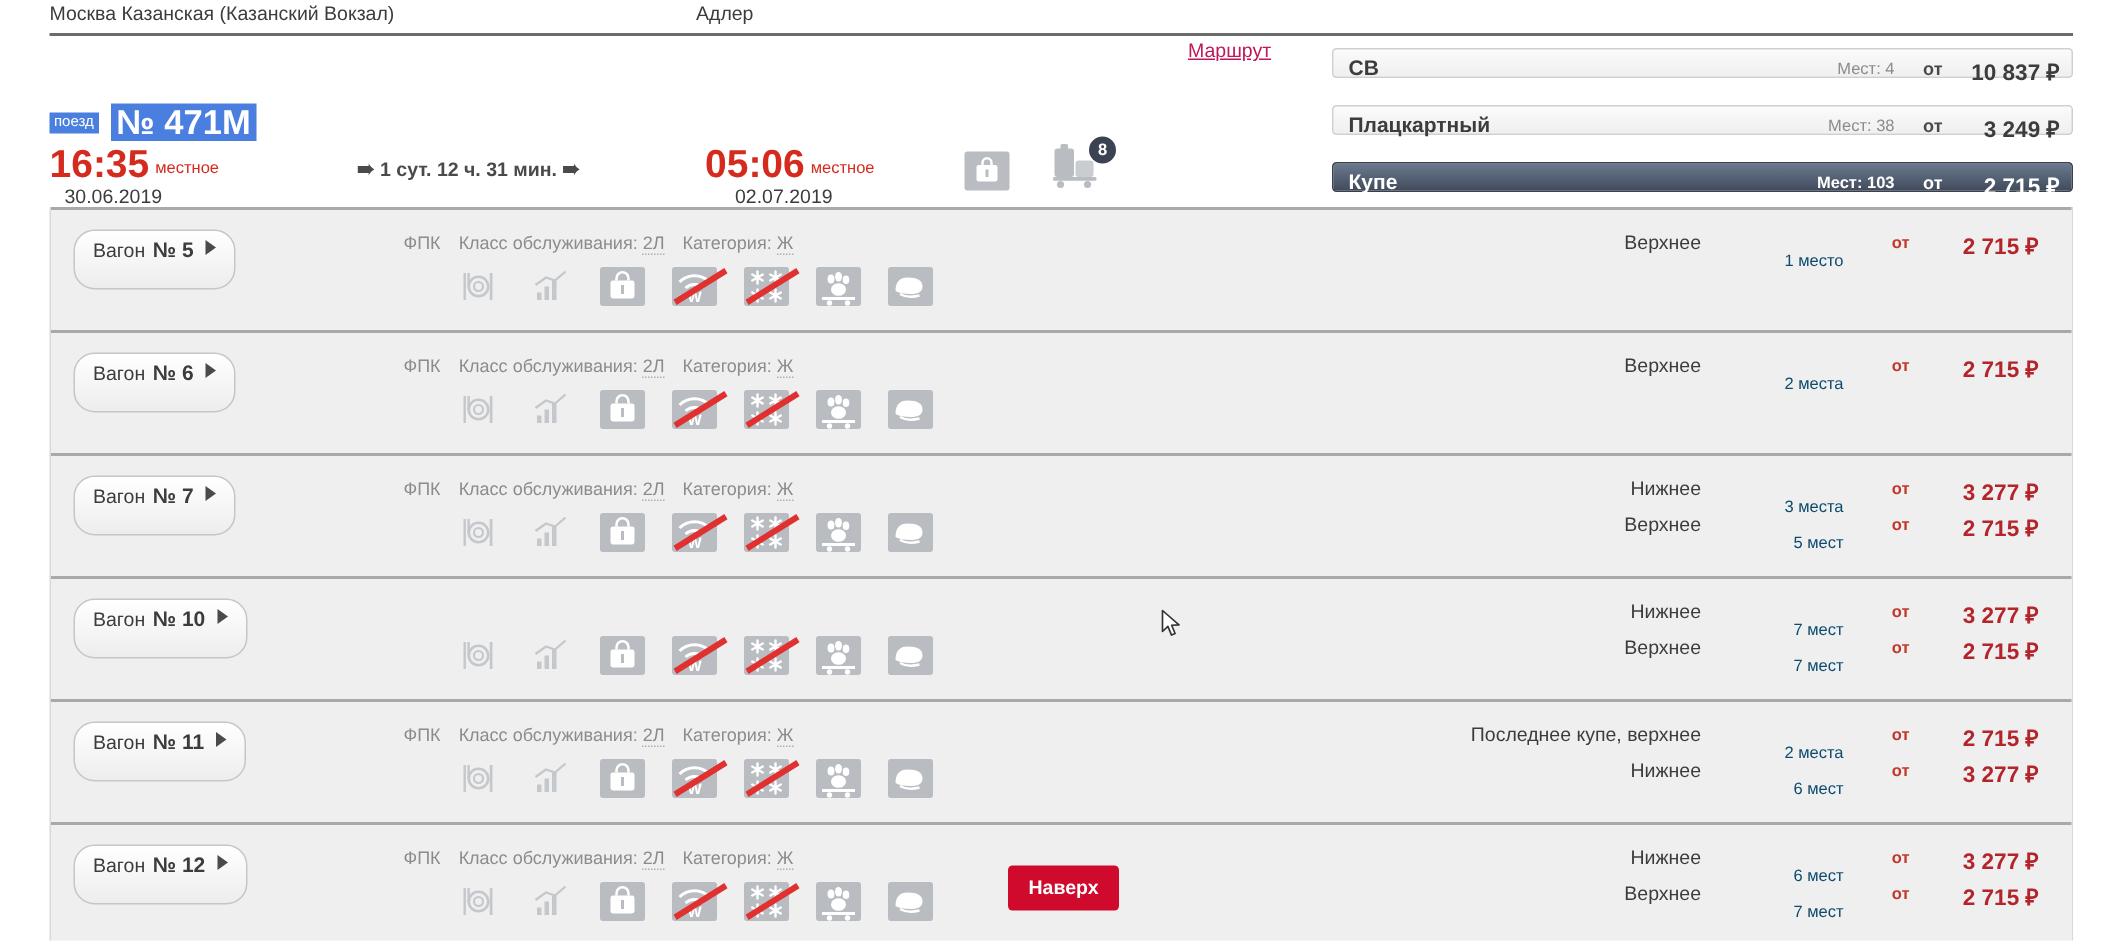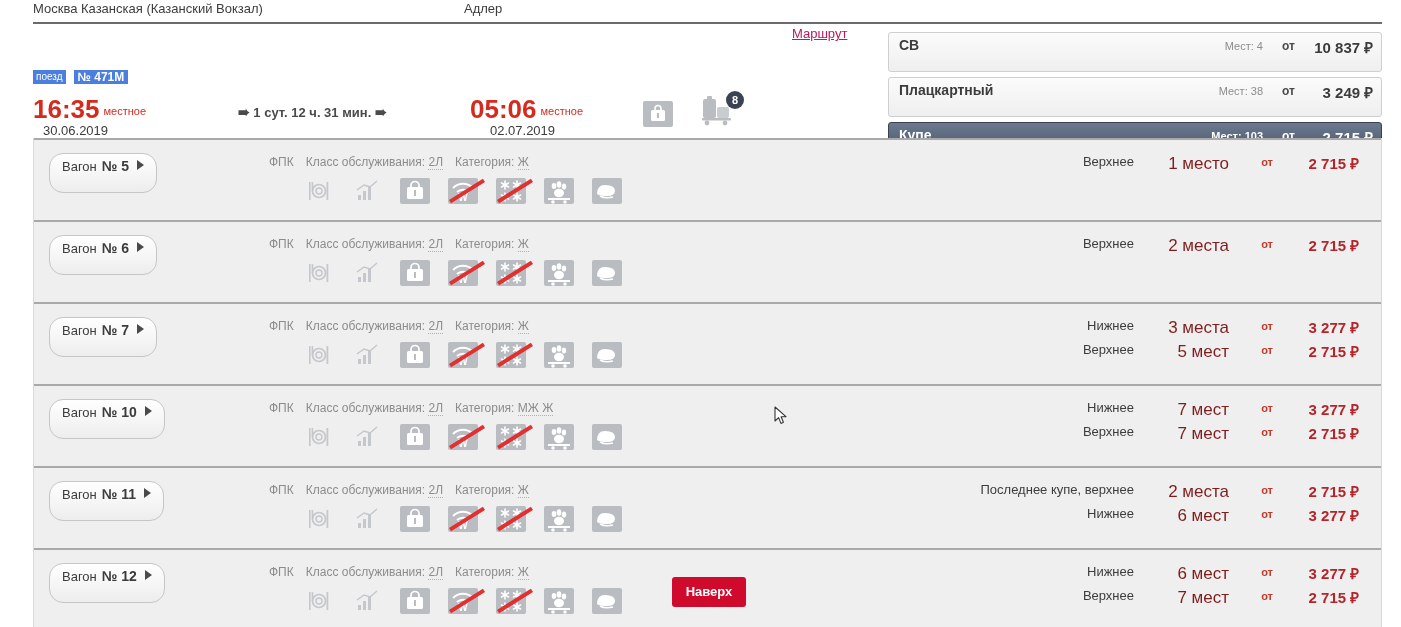--- a/index.html
+++ b/index.html
@@ -56,21 +56,21 @@
   }
   .train-label {
     display: inline-block;
     font-size: 10px; color: #ffffff;
     background: #4a7fe0;
     padding: 2px 3px 2px 3px;
     vertical-align: middle;
   }
   .train-num {
     display: inline-block;
-    font-size: 12px; font-weight: bold; color: #ffffff;
+    font-size: 23px; font-weight: bold; color: #ffffff;
     background: #4a7fe0;
     padding: 1px 4px;
     margin-left: 8px;
     vertical-align: middle;
   }
 
   .dep-time, .arr-time {
     position: absolute;
     font-size: 26px; font-weight: bold; color: #d52b1e;
     line-height: 1; white-space: nowrap;
@@ -120,22 +120,22 @@
   }
 
   
   .fares {
     position: absolute;
     left: 888px; top: 32px;
     width: 494px;
   }
   .fare-row {
     position: relative;
-    height: 40px;
-    margin-bottom: 5px;
+    height: 20px;
+    margin-bottom: 18px;
     border: 1px solid #cfcfcf;
     border-radius: 3px;
     background: linear-gradient(to bottom, #fbfbfb 0%, #efefef 100%);
     cursor: pointer;
     box-sizing: border-box;
   }
   .fare-row.active {
     background: linear-gradient(to bottom, #6b7a90 0%, #414b5c 100%);
     border-color: #39414f;
   }
@@ -231,22 +231,22 @@
   }
   .offer {
     position: relative;
     height: 24px;
   }
   .offer-type {
     position: absolute; right: 235px; top: 3px;
     font-size: 13px; color: #3c3c3c; white-space: nowrap;
   }
   .offer-count {
-    position: absolute; right: 140px; top: 3px;
-    font-size: 17px; color: #7f1d1d; white-space: nowrap;
+    position: absolute; right: 140px; top: 17px;
+    font-size: 11px; color: #0c4a6e; white-space: nowrap;
   }
   .offer-ot {
     position: absolute; right: 96px; top: 5px;
     font-size: 11px; color: #c0392b; font-weight: bold;
   }
   .offer-price {
     position: absolute; right: 10px; top: 2px;
     font-size: 15px; font-weight: bold; color: #b3252b; white-space: nowrap;
   }
 
@@ -594,21 +594,20 @@
         <div class="offer">
           <span class="offer-type">Верхнее</span>
           <span class="offer-count">5 мест</span>
           <span class="offer-ot">от</span>
           <span class="offer-price">2 715 ₽</span>
         </div>
       </div>
     </div>
     <div class="car-row">
       <div class="car-btn"><span>Вагон</span><span class="n">№ 10</span><span class="tri"></span></div>
-      <div class="car-meta"><span>ФПК</span><span class="sp"></span><span>Класс обслуживания:</span> <span class="dash">2Л</span><span class="sp"></span><span>Категория:</span> <span class="dash">МЖ Ж</span></div>
       <div class="car-icons">
         <div class="ic plain">
           <svg width="30" height="26" viewBox="0 0 30 26">
             <rect x="5" y="4" width="1.6" height="18" fill="#c4c7cb"></rect>
             <rect x="7.6" y="4" width="1.6" height="9" fill="#c4c7cb"></rect>
             <circle cx="15" cy="13" r="6.5" fill="none" stroke="#c4c7cb" stroke-width="1.7"></circle>
             <circle cx="15" cy="13" r="3" fill="none" stroke="#c4c7cb" stroke-width="1.4"></circle>
             <rect x="22.5" y="4" width="1.8" height="18" fill="#c4c7cb"></rect>
           </svg>
         </div>

